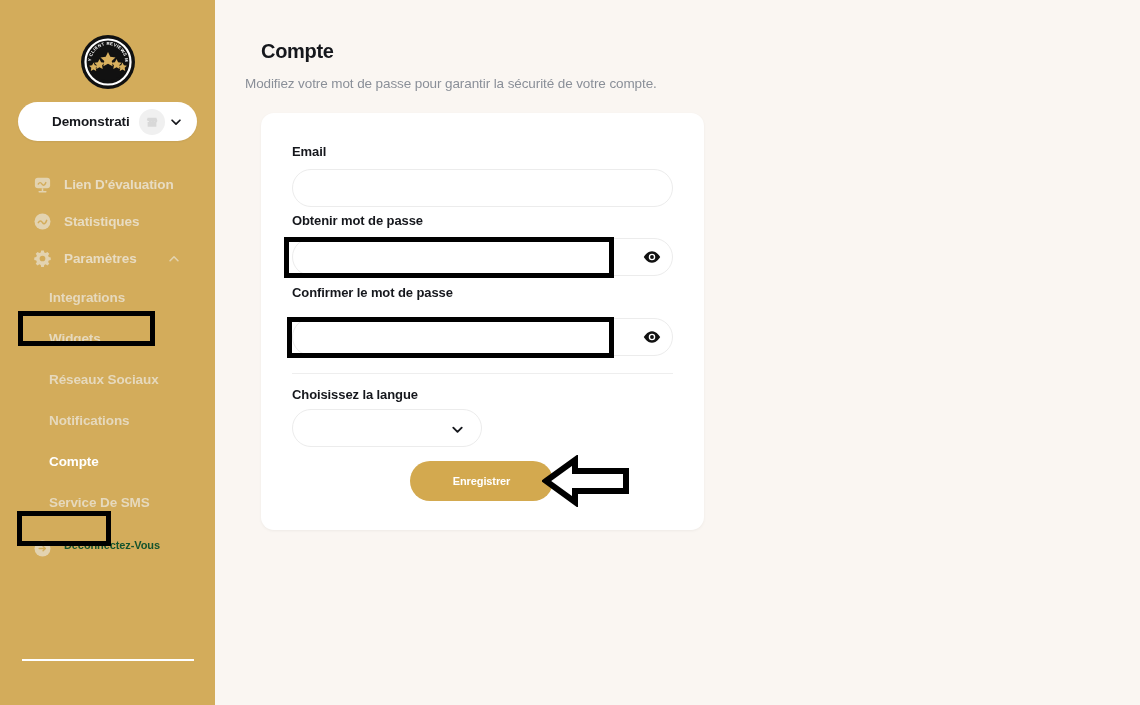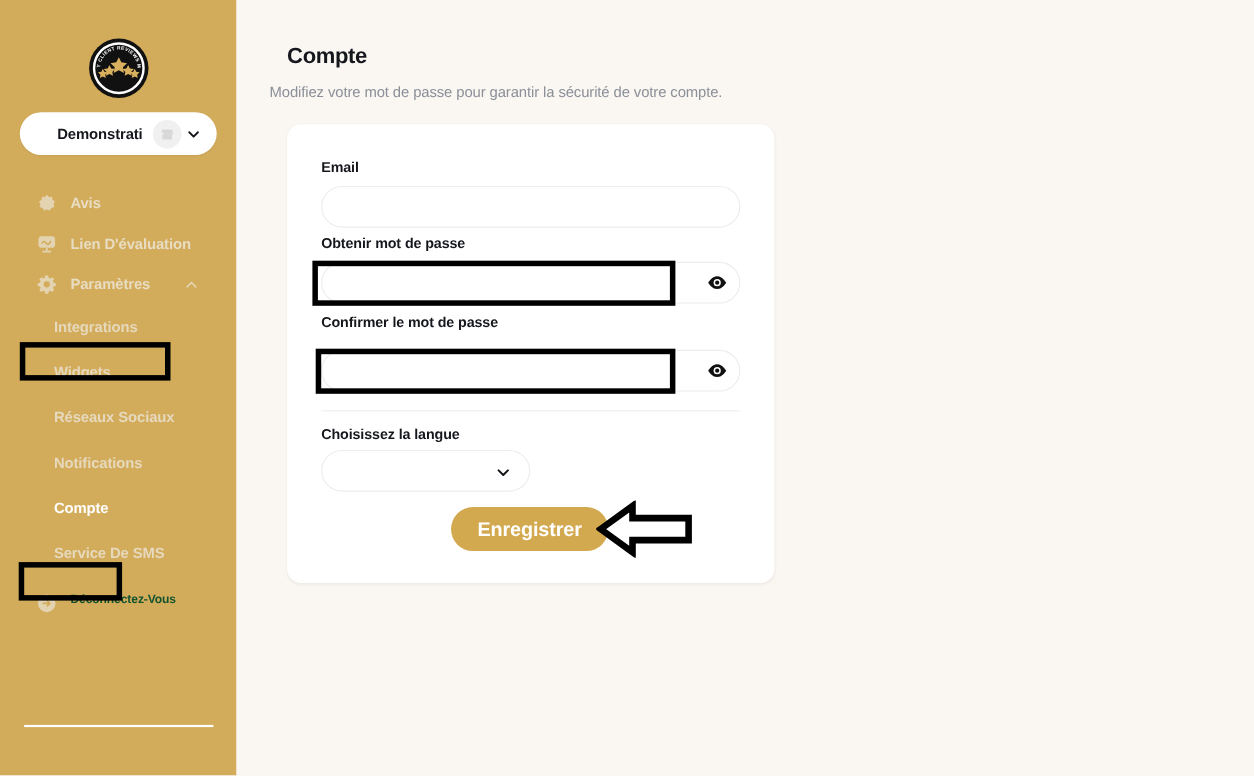--- a/index.html
+++ b/index.html
@@ -136,21 +136,21 @@
     width: 190px; height: 38px;
     background: #ffffff; border: 1px solid #ececec;
     border-radius: 20px;
     display: flex; align-items: center;
   }
   .select-chev { position: absolute; right: 16px; top: 12px; }
   .save-btn {
     position: absolute; left: 149px; top: 348px;
     width: 143px; height: 40px;
     background: #d3a94f; border: none; border-radius: 20px;
-    color: #ffffff; font-size: 18px; font-weight: bold;
+    color: #ffffff; font-size: 11px; font-weight: bold;
     font-family: "Liberation Sans", sans-serif;
     letter-spacing: -0.1px; cursor: pointer;
   }
 
   
   .anno { position: absolute; border: 5px solid #000000; pointer-events: none; }
   .anno-arrow { position: absolute; pointer-events: none; }
 </style>
 </head>
 <body>
@@ -191,42 +191,43 @@
       </span>
       <span class="brand-chev">
         <svg width="14" height="14" viewBox="0 0 16 16" fill="none" stroke="#15171c" stroke-width="2" stroke-linecap="round" stroke-linejoin="round">
           <polyline points="3.5,6 8,10.5 12.5,6"></polyline>
         </svg>
       </span>
     </div>
 
     <div class="nav">
 
-      <div class="nav-item">
-        <span class="nav-icon">
-          <svg width="19" height="19" viewBox="0 0 20 20" fill="#e3d3b0">
-            <path d="M10 2.2 l2.1 2.0 2.9 -.2 .5 2.85 2.4 1.65 -1.35 2.6 .75 2.8 -2.8 .9 -1.55 2.45 -2.7 -1.0 -2.7 1.0 -1.55 -2.45 -2.8 -.9 .75 -2.8 -1.35 -2.6 2.4 -1.65 .5 -2.85 2.9 .2 Z"></path>
-          </svg>
-        </span>
-        <span class="nav-label">Avis</span>
-      </div>
 
 
       <div class="nav-item">
         <span class="nav-icon">
           <svg width="19" height="19" viewBox="0 0 20 20">
             <rect x="2" y="3" width="16" height="11" rx="3.2" fill="#e3d3b0"></rect>
             <path d="M10 14 v3.6" stroke="#e3d3b0" stroke-width="1.6"></path>
             <path d="M6.5 17.6 h7" stroke="#e3d3b0" stroke-width="1.6" stroke-linecap="round"></path>
             <path d="M5.5 9.5 q2 -3 4 0 t4 -1.5" stroke="#d3ac5b" stroke-width="1.5" fill="none" stroke-linecap="round"></path>
           </svg>
         </span>
         <span class="nav-label">Lien D'évaluation</span>
       </div>
 
+      <div class="nav-item">
+        <span class="nav-icon">
+          <svg width="19" height="19" viewBox="0 0 20 20">
+            <circle cx="10" cy="10" r="8.4" fill="#e3d3b0"></circle>
+            <path d="M5.6 11.2 q2.2 -3.4 4.4 0 t4.4 -2.4" stroke="#d3ac5b" stroke-width="1.6" fill="none" stroke-linecap="round"></path>
+          </svg>
+        </span>
+        <span class="nav-label">Statistiques</span>
+      </div>
 
       <div class="nav-item">
         <span class="nav-icon">
           <svg width="19" height="19" viewBox="0 0 20 20" fill="#e3d3b0">
             <path d="M8.6 1.6 h2.8 l.45 2.1 1.5 .62 1.8 -1.2 1.98 1.98 -1.2 1.8 .62 1.5 2.1 .45 v2.8 l-2.1 .45 -.62 1.5 1.2 1.8 -1.98 1.98 -1.8 -1.2 -1.5 .62 -.45 2.1 h-2.8 l-.45 -2.1 -1.5 -.62 -1.8 1.2 -1.98 -1.98 1.2 -1.8 -.62 -1.5 -2.1 -.45 v-2.8 l2.1 -.45 .62 -1.5 -1.2 -1.8 1.98 -1.98 1.8 1.2 1.5 -.62 Z"></path>
             <circle cx="10" cy="10" r="3" fill="#d3ac5b"></circle>
           </svg>
         </span>
         <span class="nav-label">Paramètres</span>
         <span class="nav-chev">

